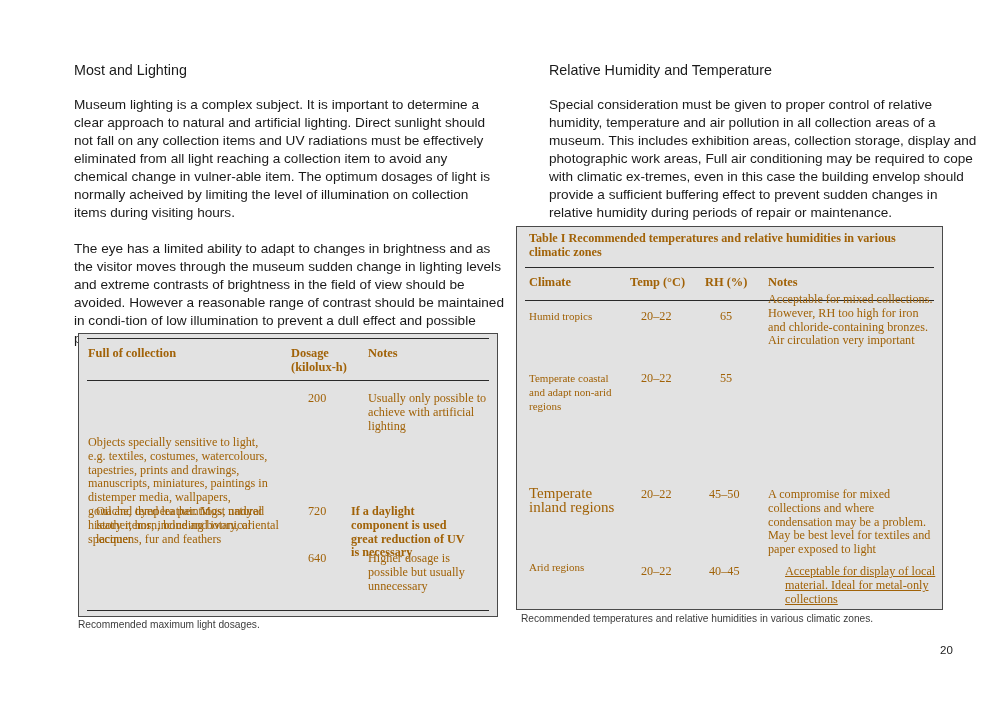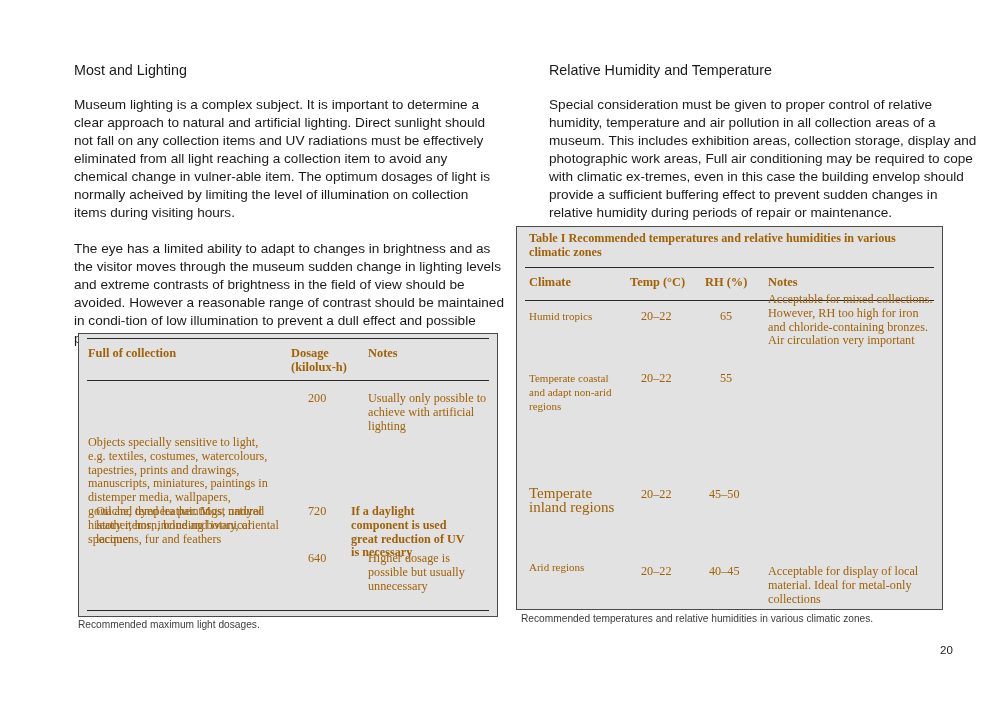--- a/index.html
+++ b/index.html
@@ -81,21 +81,22 @@
   <div class="cell" style="left:203px; top:83px;text-align:center;">65</div>
   <div class="cell" style="left:251px; top:66px; width:170px;">Acceptable for mixed collections. However, RH too high for iron and chloride-containing bronzes. Air circulation very important</div>
 
   <div class="cell" style="left:12px; top:145px; width:90px; font-size:11px;">Temperate coastal and adapt non-arid regions</div>
   <div class="cell" style="left:124px; top:145px;">20–22</div>
   <div class="cell" style="left:203px; top:145px;">55</div>
 
   <div class="cell" style="left:12px; top:260px; width:90px; font-size:15px;">Temperate inland regions</div>
   <div class="cell" style="left:124px; top:261px;">20–22</div>
   <div class="cell" style="left:192px; top:261px;">45–50</div>
+  <div class="cell" style="left:251px; top:261px; width:170px;">A compromise for mixed collections and where condensation may be a problem. May be best level for textiles and paper exposed to light</div>
 
   <div class="cell" style="left:12px; top:334px; width:90px; font-size:11px;">Arid regions</div>
   <div class="cell" style="left:124px; top:338px;">20–22</div>
   <div class="cell" style="left:192px; top:338px;">40–45</div>
-  <div class="cell" style="left:251px; top:338px; width:170px;">Acceptable for display of local material. Ideal for metal-only collections</div>
+  <div class="cell" style="left:268px; top:338px; width:170px;text-decoration:underline;">Acceptable for display of local material. Ideal for metal-only collections</div>
 </div>
 <div class="caption cap-right">Recommended temperatures and relative humidities in various climatic zones.</div>
 
 <div class="page-num">20</div>
 
 </body></html>

